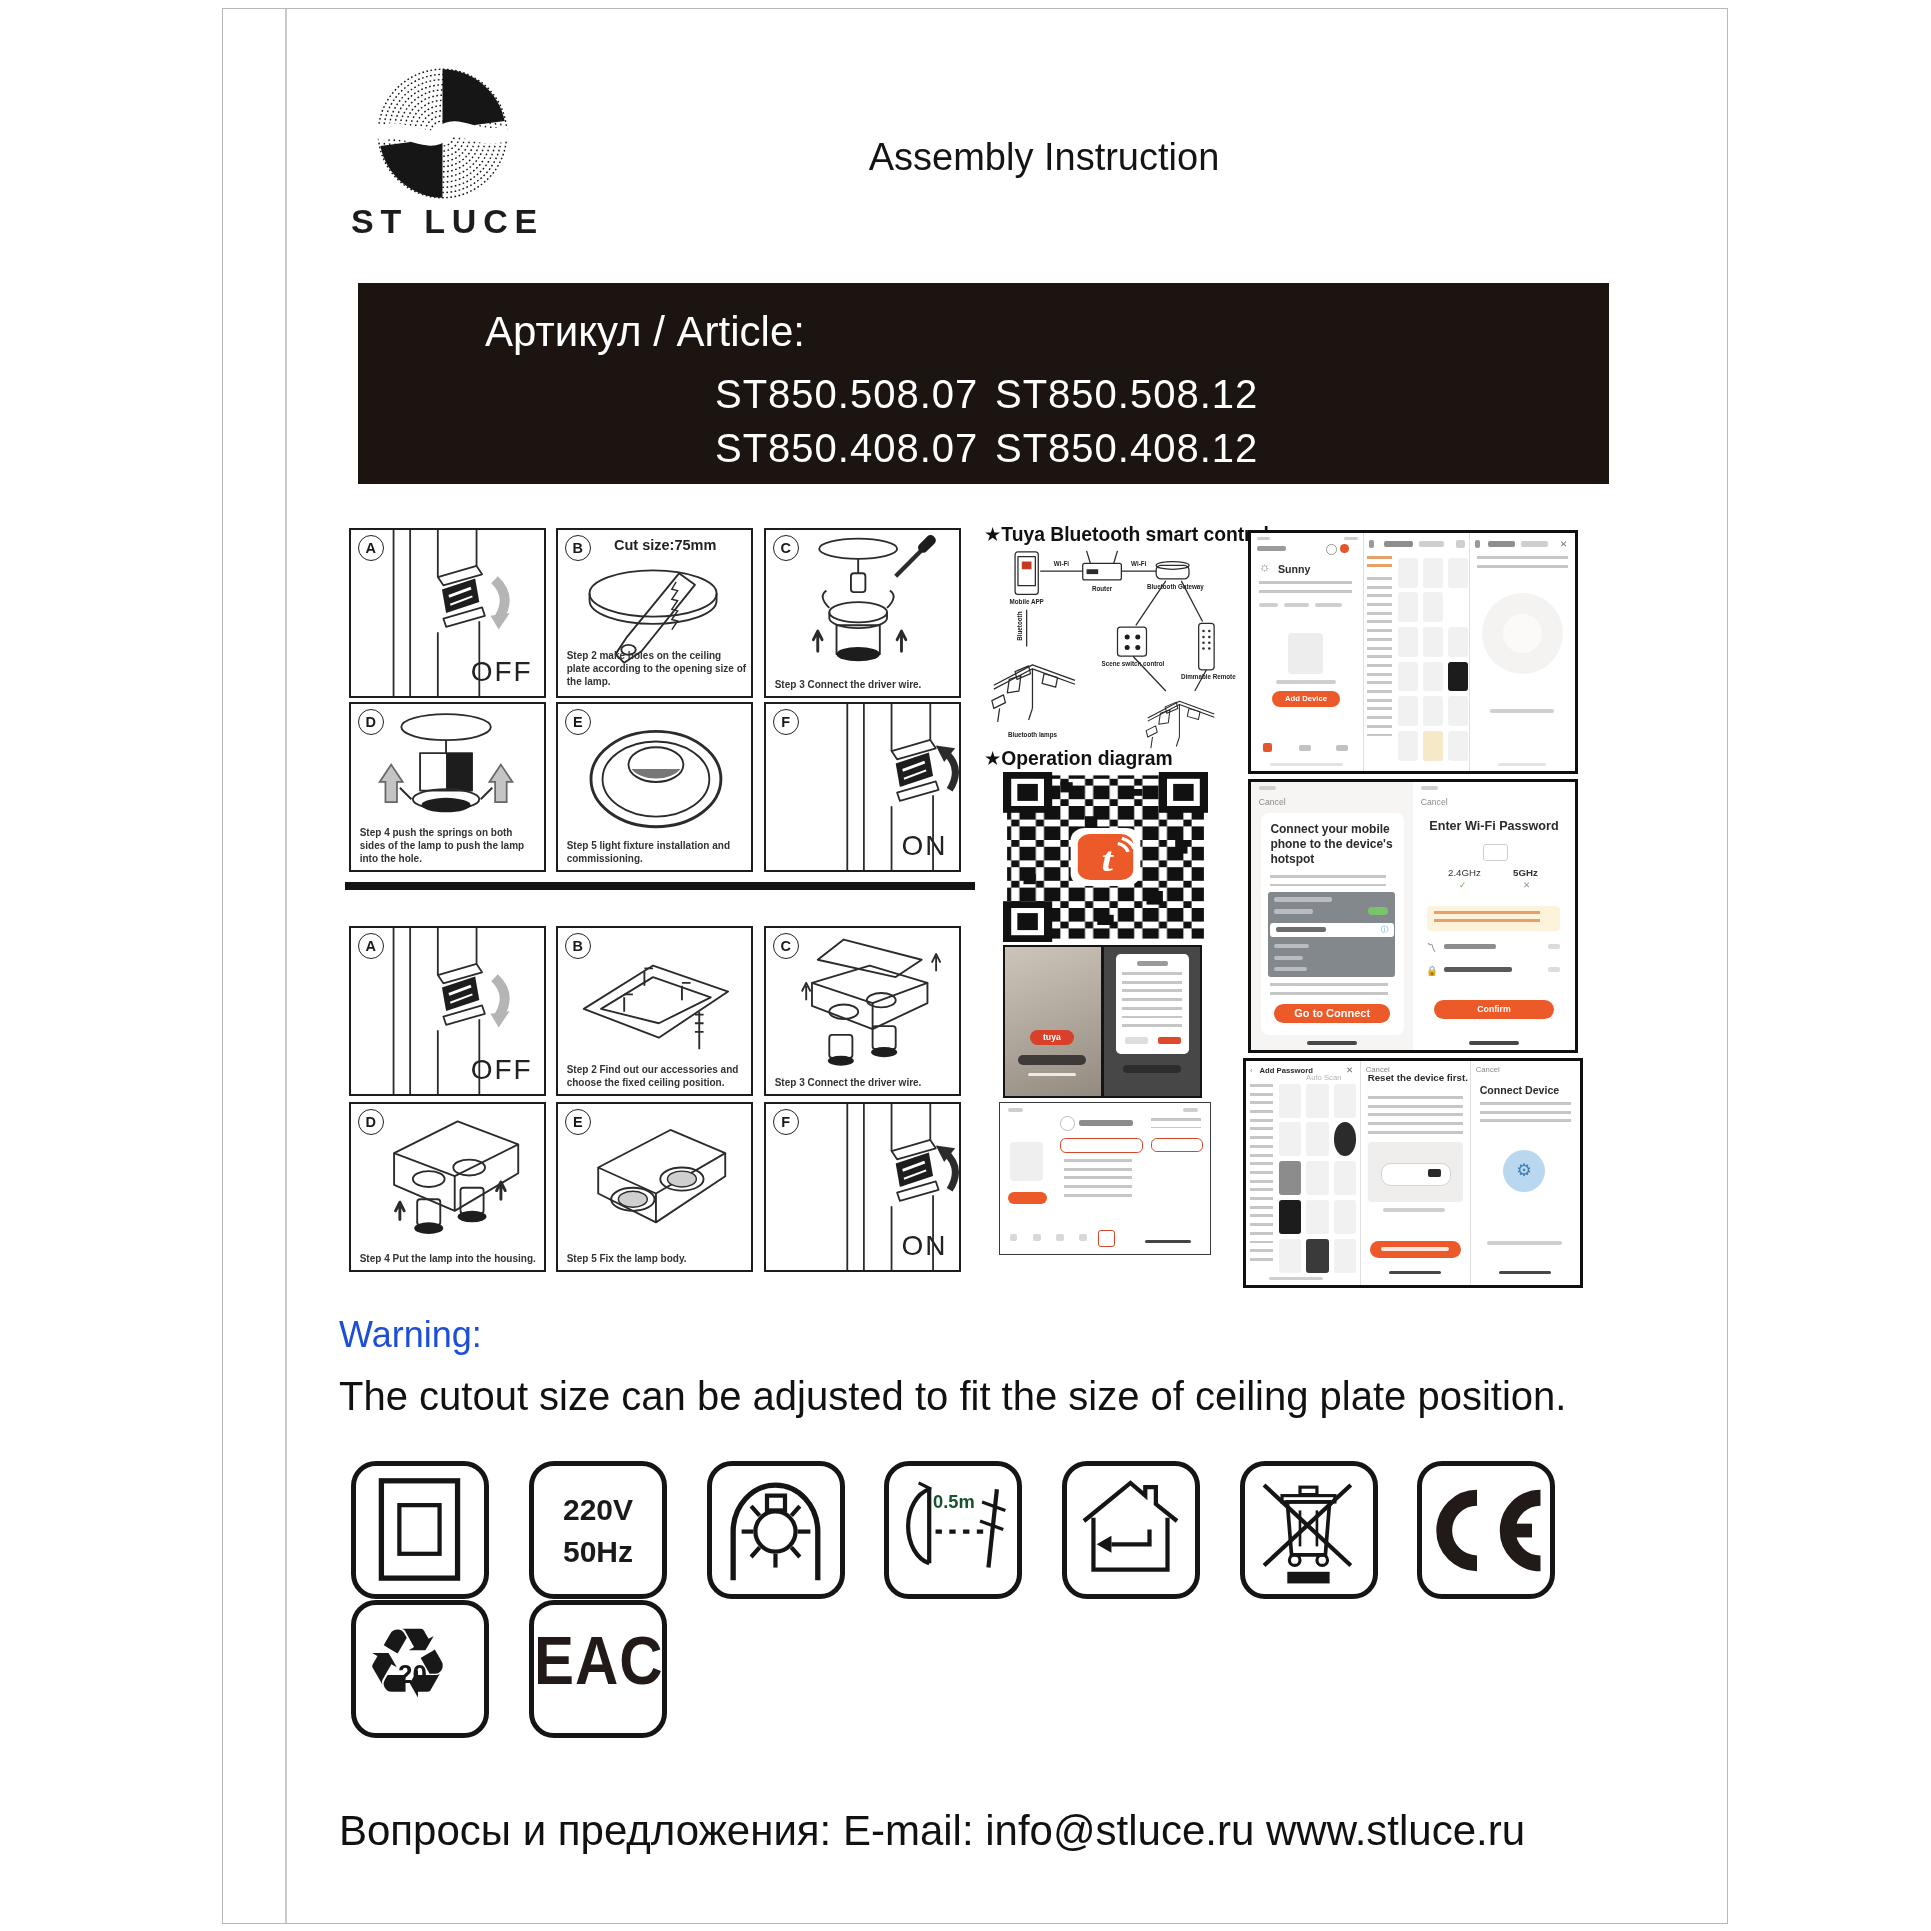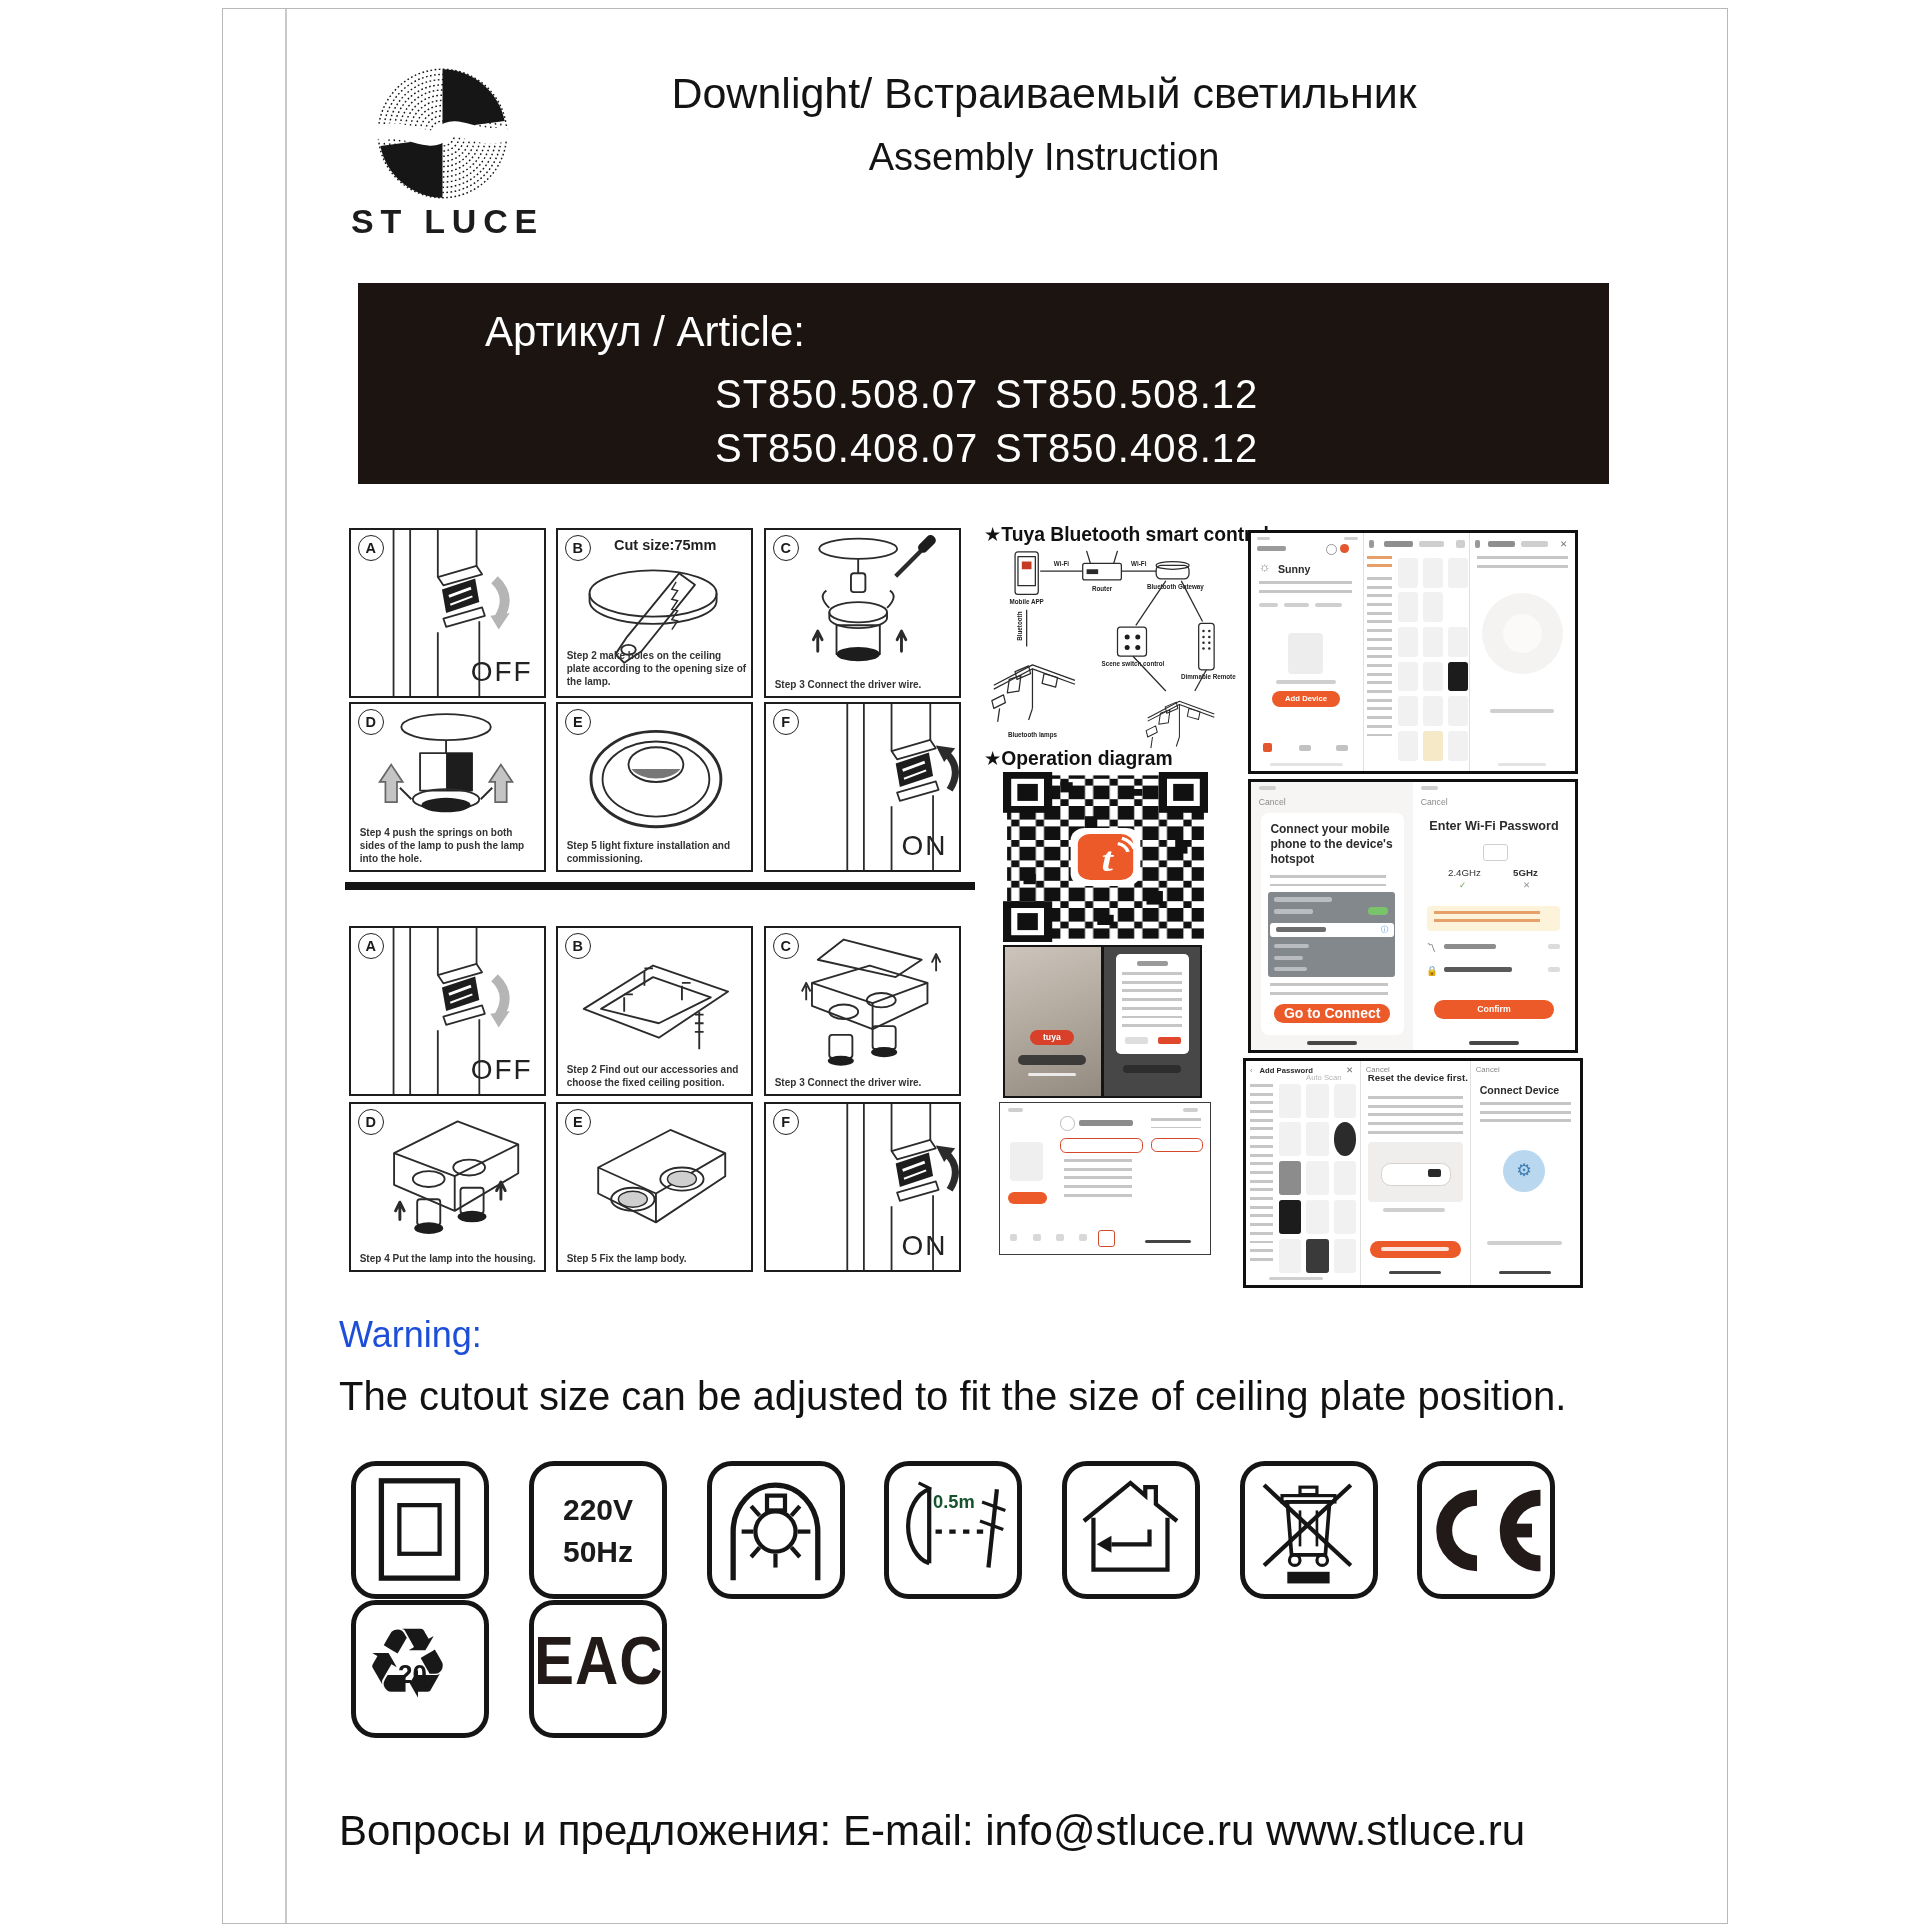--- a/index.html
+++ b/index.html
@@ -103,21 +103,20 @@
         <circle cx="70" cy="70" r="52"></circle>
       <circle cx="70" cy="70" r="57"></circle>
         <circle cx="70" cy="70" r="62"></circle>
     </g>
     <path d="M70 8 A62 62 0 0 1 130 58 L70 66 Z" fill="#161616"></path>
     <path d="M70 132 A62 62 0 0 1 10 82 L70 74 Z" fill="#161616"></path>
     <path d="M6 72 C30 58 56 84 70 70 C84 56 110 82 134 68" stroke="#fff" stroke-width="15" fill="none"></path>
   </svg>
   <div class="abs brand-text" style="left:104px;top:193px;width:241px;text-align:center">ST LUCE</div>
 
-  <div class="abs title" style="left:348px;top:60px;width:946px">Downlight/ Встраиваемый светильник</div>
   <div class="abs subtitle" style="left:348px;top:127px;width:946px">Assembly Instruction</div>
 
   <div id="article-box">
     <div class="lbl">Артикул / Article:</div>
     <span class="artnum" style="left:357px;top:89px">ST850.508.07</span>
     <span class="artnum" style="left:637px;top:89px">ST850.508.12</span>
     <span class="artnum" style="left:357px;top:143px">ST850.408.07</span>
     <span class="artnum" style="left:637px;top:143px">ST850.408.12</span>
   </div>
 
@@ -500,21 +499,21 @@
           <div class="bar" style="left:100px;top:15.4px;width:19.3px;height:7.7px;background:#79c46a;border-radius:3.9px"></div>
           <div class="abs" style="left:1.9px;top:31px;width:124px;height:14.5px;background:#fff;border-radius:2.9px">
             <div class="bar" style="left:5.8px;top:4.8px;width:50px;height:4.8px;background:#6d6d6d"></div>
             <div class="abs" style="right:5.8px;top:1.9px;font-size:7.7px;color:#4a90d9">ⓘ</div>
           </div>
           <div class="dbar" style="left:5.8px;top:52px;width:35px;height:4.8px;background:#b9bdc1"></div>
           <div class="dbar" style="left:5.8px;top:64px;width:29px;height:4.8px;background:#b9bdc1"></div>
           <div class="dbar" style="left:5.8px;top:75px;width:33px;height:4.8px;background:#b9bdc1"></div>
         </div>
         <div class="tl" style="left:9.7px;top:170px;width:118px;height:13.5px"></div>
-        <div class="pill" style="left:13.5px;top:191px;width:116px;height:19.3px;font-size:14px">Go to Connect</div>
+        <div class="pill" style="left:13.5px;top:191px;width:116px;height:19.3px;font-size:11px">Go to Connect</div>
       </div>
       <div class="bar" style="left:56px;top:259px;width:50px;height:3.9px;background:#474747"></div>
     </div>
 
     <div class="abs" style="left:162px;top:0;width:162px;height:100%;background:#fff">
       <div class="bar" style="left:7.7px;top:4.8px;width:17.4px;height:3.9px"></div>
       <div class="cancel" style="left:7.7px;top:15.4px">Cancel</div>
       <div class="scr-title" style="left:0;top:37px;width:100%;text-align:center;font-size:12.6px">Enter Wi-Fi Password</div>
       <div class="abs" style="left:70px;top:62px;width:23px;height:15.4px;border:1.4px solid #cfcfcf;border-radius:2.9px"></div>
       <div class="abs" style="left:35px;top:85px;font-size:9.7px;font-weight:400;color:#333">2.4GHz</div>

